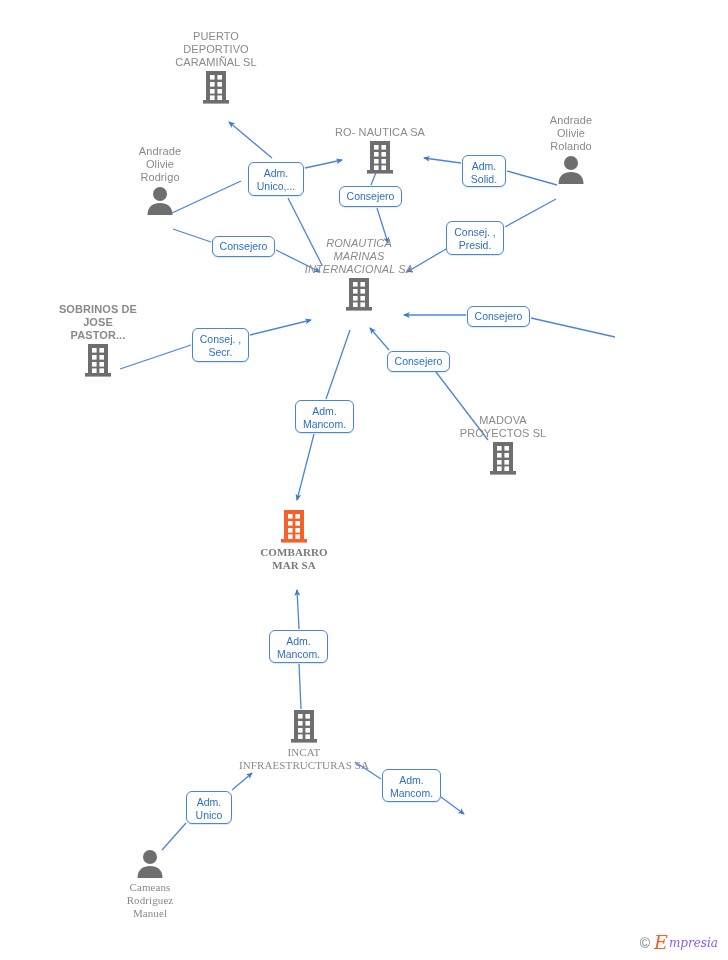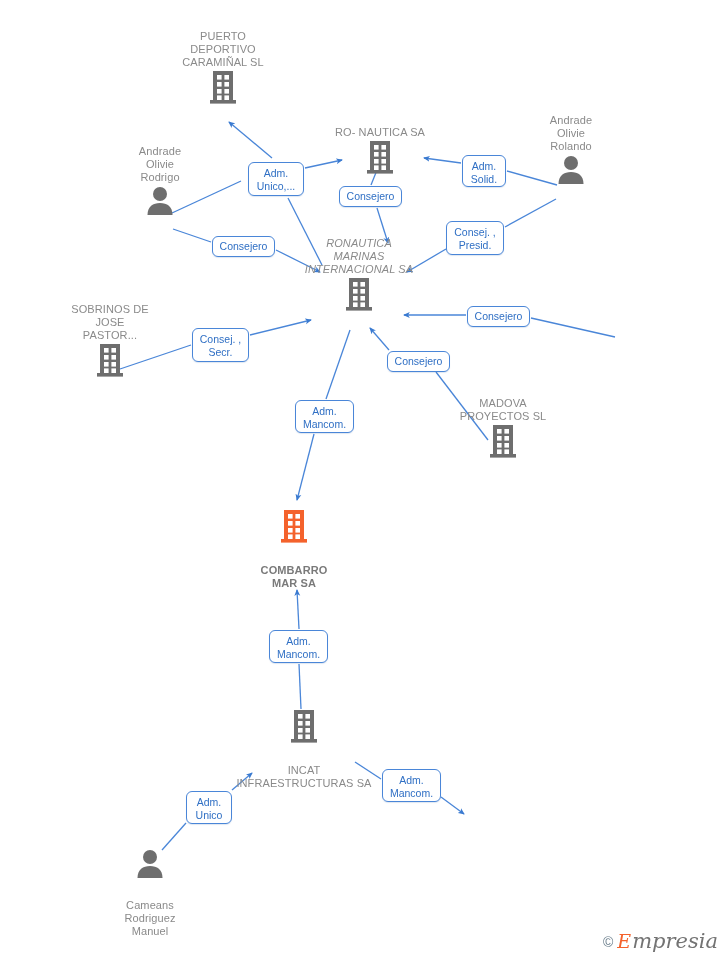--- a/index.html
+++ b/index.html
@@ -33,21 +33,22 @@
     pointer-events: auto;
   }
   .node-caption {
     font-size: 11px;
     line-height: 13px;
     color: #8a8a8a;
     letter-spacing: .1px;
     white-space: pre-line;
   }
   .node-caption.below {
-    margin-top: 20px;
+    margin-top: 2px;
+    font-family: Liberation Serif, serif;
   }
   .glyph {
     display: block;
     margin: 0 auto;
   }
   .elabel {
     position: absolute;
     box-sizing: border-box;
     background: #ffffff;
     border: 1.4px solid #4a86d8;
@@ -87,24 +88,24 @@
     color: #6b7f8d;
   }
   .wm-e {
     color: #f4622c;
     font-family: "DejaVu Serif", serif;
     font-style: italic;
     font-size: 19px;
     line-height: 1;
   }
   .wm-rest {
-    color: #737373;
+    color: #8b5cf6;
     font-family: "DejaVu Serif", serif;
     font-style: italic;
-    font-size: 21px;
+    font-size: 12px;
     line-height: 1;
     margin-left: -3px;
   }
 </style>
 </head>
 <body>
 
 <div id="canvas">
 
   <svg id="edges" viewBox="0 0 728 960" xmlns="http://www.w3.org/2000/svg">
@@ -164,21 +165,21 @@
 
       <path d="M 232 790 L 252 773" marker-end="url(#arrow)"></path>
 
       <path d="M 355 762 L 381 779"></path>
 
       <path d="M 441 797 L 464 814" marker-end="url(#arrow)"></path>
 
     </g>
   </svg>
 
-  <div class="node" style="left:223px; top:30px;">
+  <div class="node" style="left:216px; top:30px;">
     <div class="node-caption">PUERTO
 DEPORTIVO
 CARAMIÑAL SL</div>
     <svg class="glyph" width="30" height="36" viewBox="0 0 30 36">
       <rect x="5" y="2" width="20" height="29" fill="#6e6e6e"></rect>
       <rect x="2" y="31" width="26" height="3.6" fill="#6e6e6e"></rect>
       <rect x="9" y="6" width="4.6" height="4.6" fill="#ffffff"></rect>
       <rect x="16.4" y="6" width="4.6" height="4.6" fill="#ffffff"></rect>
       <rect x="9" y="13" width="4.6" height="4.6" fill="#ffffff"></rect>
       <rect x="16.4" y="13" width="4.6" height="4.6" fill="#ffffff"></rect>
@@ -236,40 +237,40 @@
       <rect x="16.4" y="6" width="4.6" height="4.6" fill="#ffffff"></rect>
       <rect x="9" y="13" width="4.6" height="4.6" fill="#ffffff"></rect>
       <rect x="16.4" y="13" width="4.6" height="4.6" fill="#ffffff"></rect>
       <rect x="9" y="20" width="4.6" height="4.6" fill="#ffffff"></rect>
       <rect x="16.4" y="20" width="4.6" height="4.6" fill="#ffffff"></rect>
       <rect x="9" y="26.4" width="4.6" height="4.6" fill="#ffffff"></rect>
       <rect x="16.4" y="26.4" width="4.6" height="4.6" fill="#ffffff"></rect>
     </svg>
   </div>
 
-  <div class="node" style="left:110px; top:303px;">
+  <div class="node" style="left:98px; top:303px;font-weight:bold;">
     <div class="node-caption">SOBRINOS DE
 JOSE
 PASTOR...</div>
     <svg class="glyph" width="30" height="36" viewBox="0 0 30 36">
       <rect x="5" y="2" width="20" height="29" fill="#6e6e6e"></rect>
       <rect x="2" y="31" width="26" height="3.6" fill="#6e6e6e"></rect>
       <rect x="9" y="6" width="4.6" height="4.6" fill="#ffffff"></rect>
       <rect x="16.4" y="6" width="4.6" height="4.6" fill="#ffffff"></rect>
       <rect x="9" y="13" width="4.6" height="4.6" fill="#ffffff"></rect>
       <rect x="16.4" y="13" width="4.6" height="4.6" fill="#ffffff"></rect>
       <rect x="9" y="20" width="4.6" height="4.6" fill="#ffffff"></rect>
       <rect x="16.4" y="20" width="4.6" height="4.6" fill="#ffffff"></rect>
       <rect x="9" y="26.4" width="4.6" height="4.6" fill="#ffffff"></rect>
       <rect x="16.4" y="26.4" width="4.6" height="4.6" fill="#ffffff"></rect>
     </svg>
   </div>
 
 
-  <div class="node" style="left:503px; top:397px;text-align:center;">
+  <div class="node" style="left:503px; top:414px;text-align:center;">
     <div class="node-caption">MADOVA
 PROYECTOS  SL</div>
     <svg class="glyph" width="30" height="36" viewBox="0 0 30 36">
       <rect x="5" y="2" width="20" height="29" fill="#6e6e6e"></rect>
       <rect x="2" y="31" width="26" height="3.6" fill="#6e6e6e"></rect>
       <rect x="9" y="6" width="4.6" height="4.6" fill="#ffffff"></rect>
       <rect x="16.4" y="6" width="4.6" height="4.6" fill="#ffffff"></rect>
       <rect x="9" y="13" width="4.6" height="4.6" fill="#ffffff"></rect>
       <rect x="16.4" y="13" width="4.6" height="4.6" fill="#ffffff"></rect>
       <rect x="9" y="20" width="4.6" height="4.6" fill="#ffffff"></rect>

